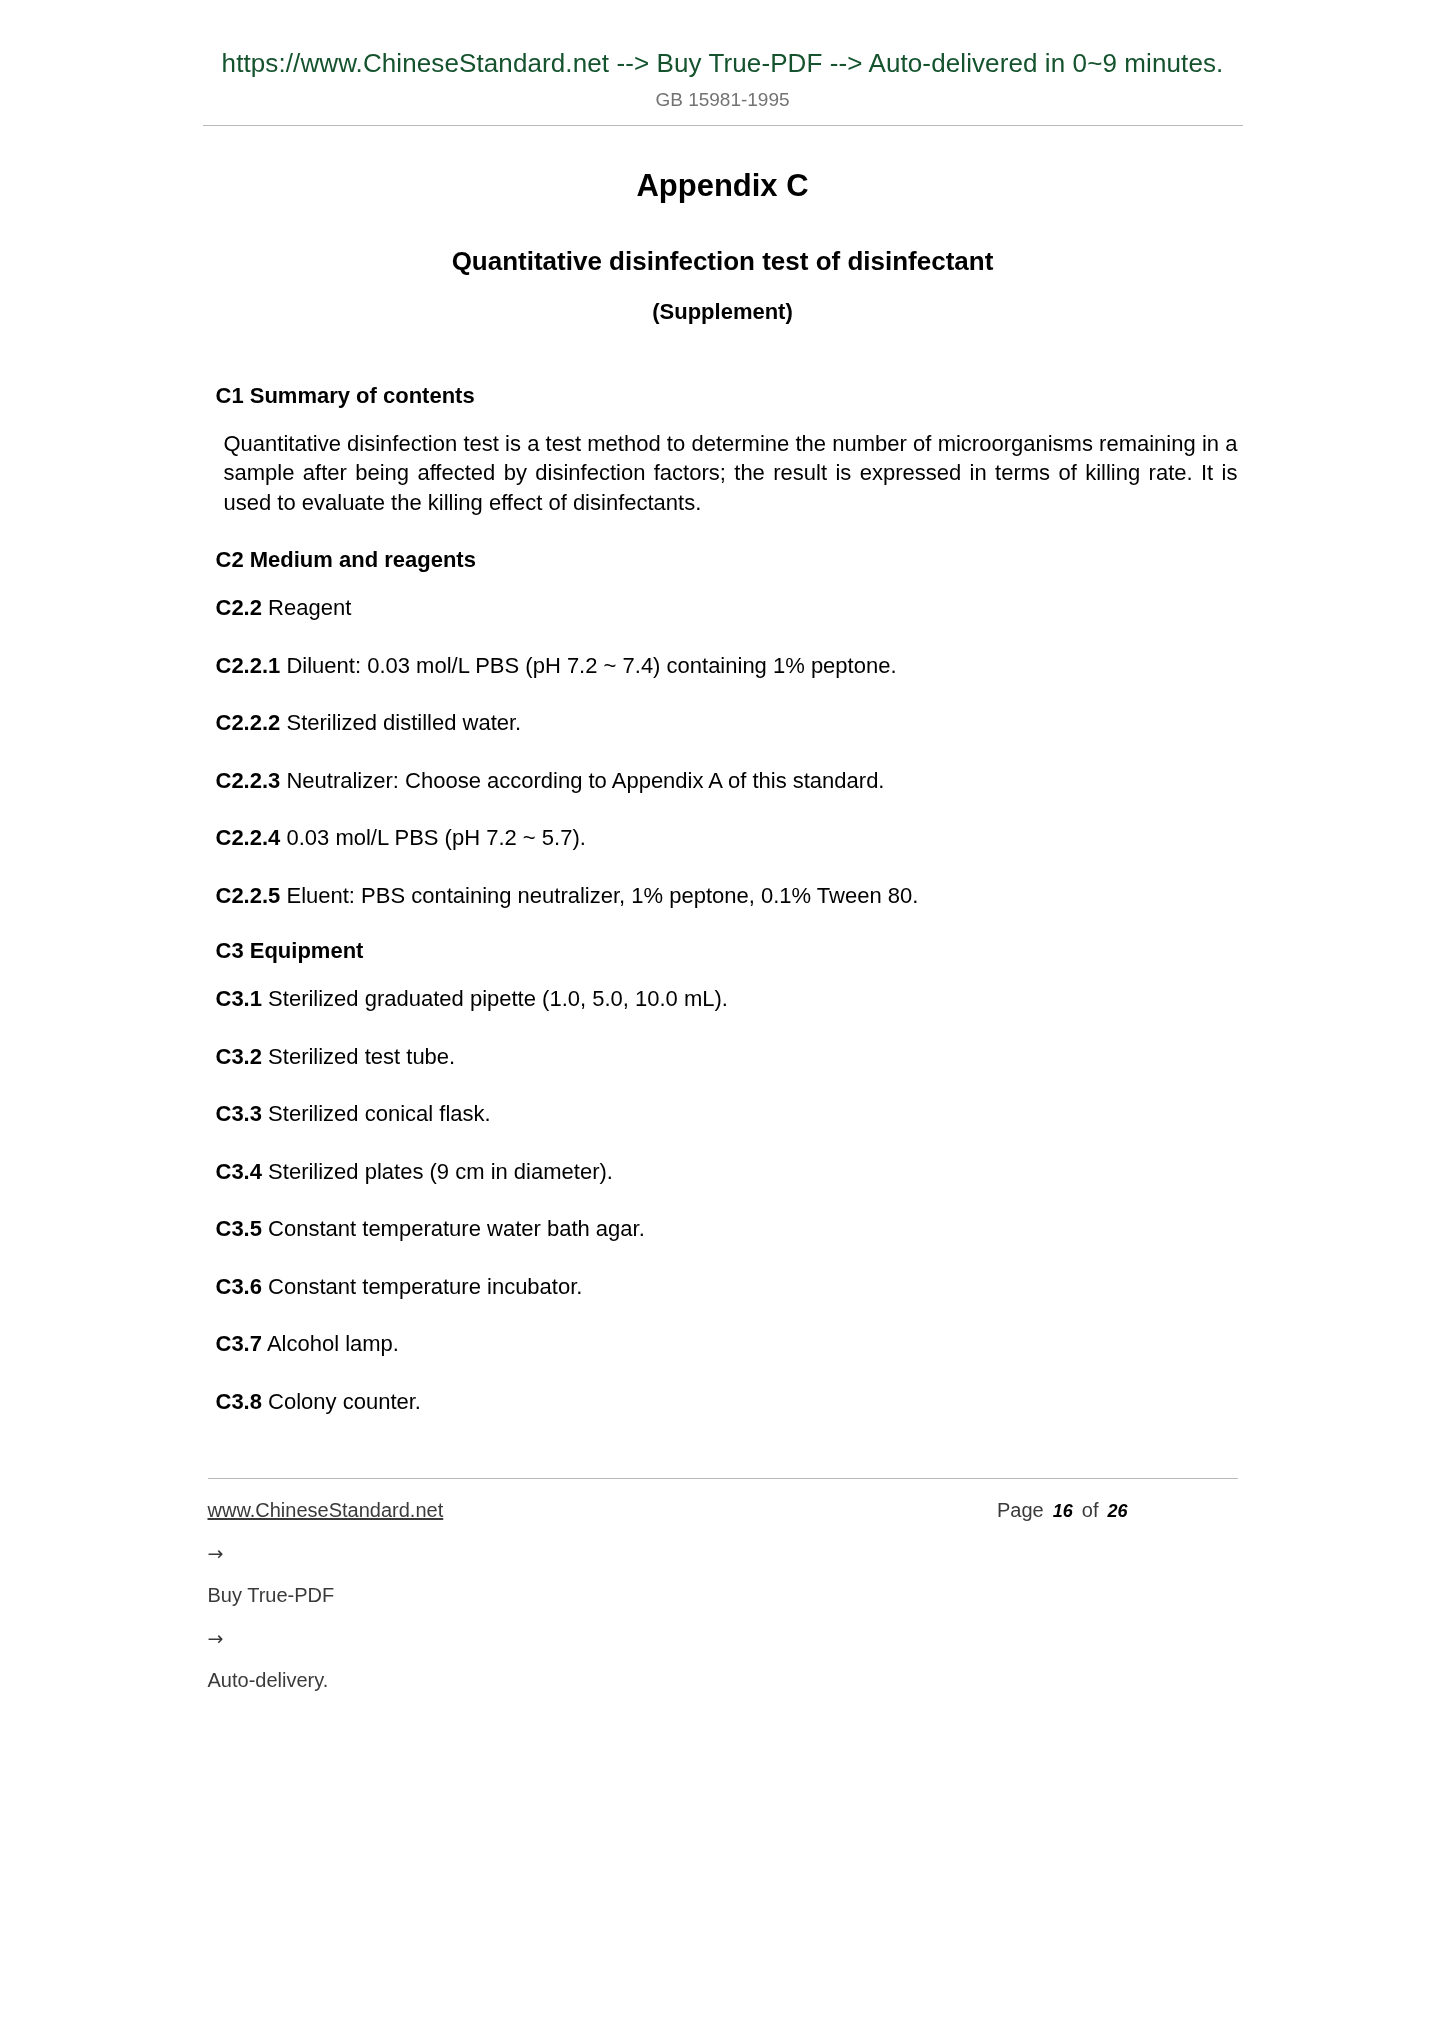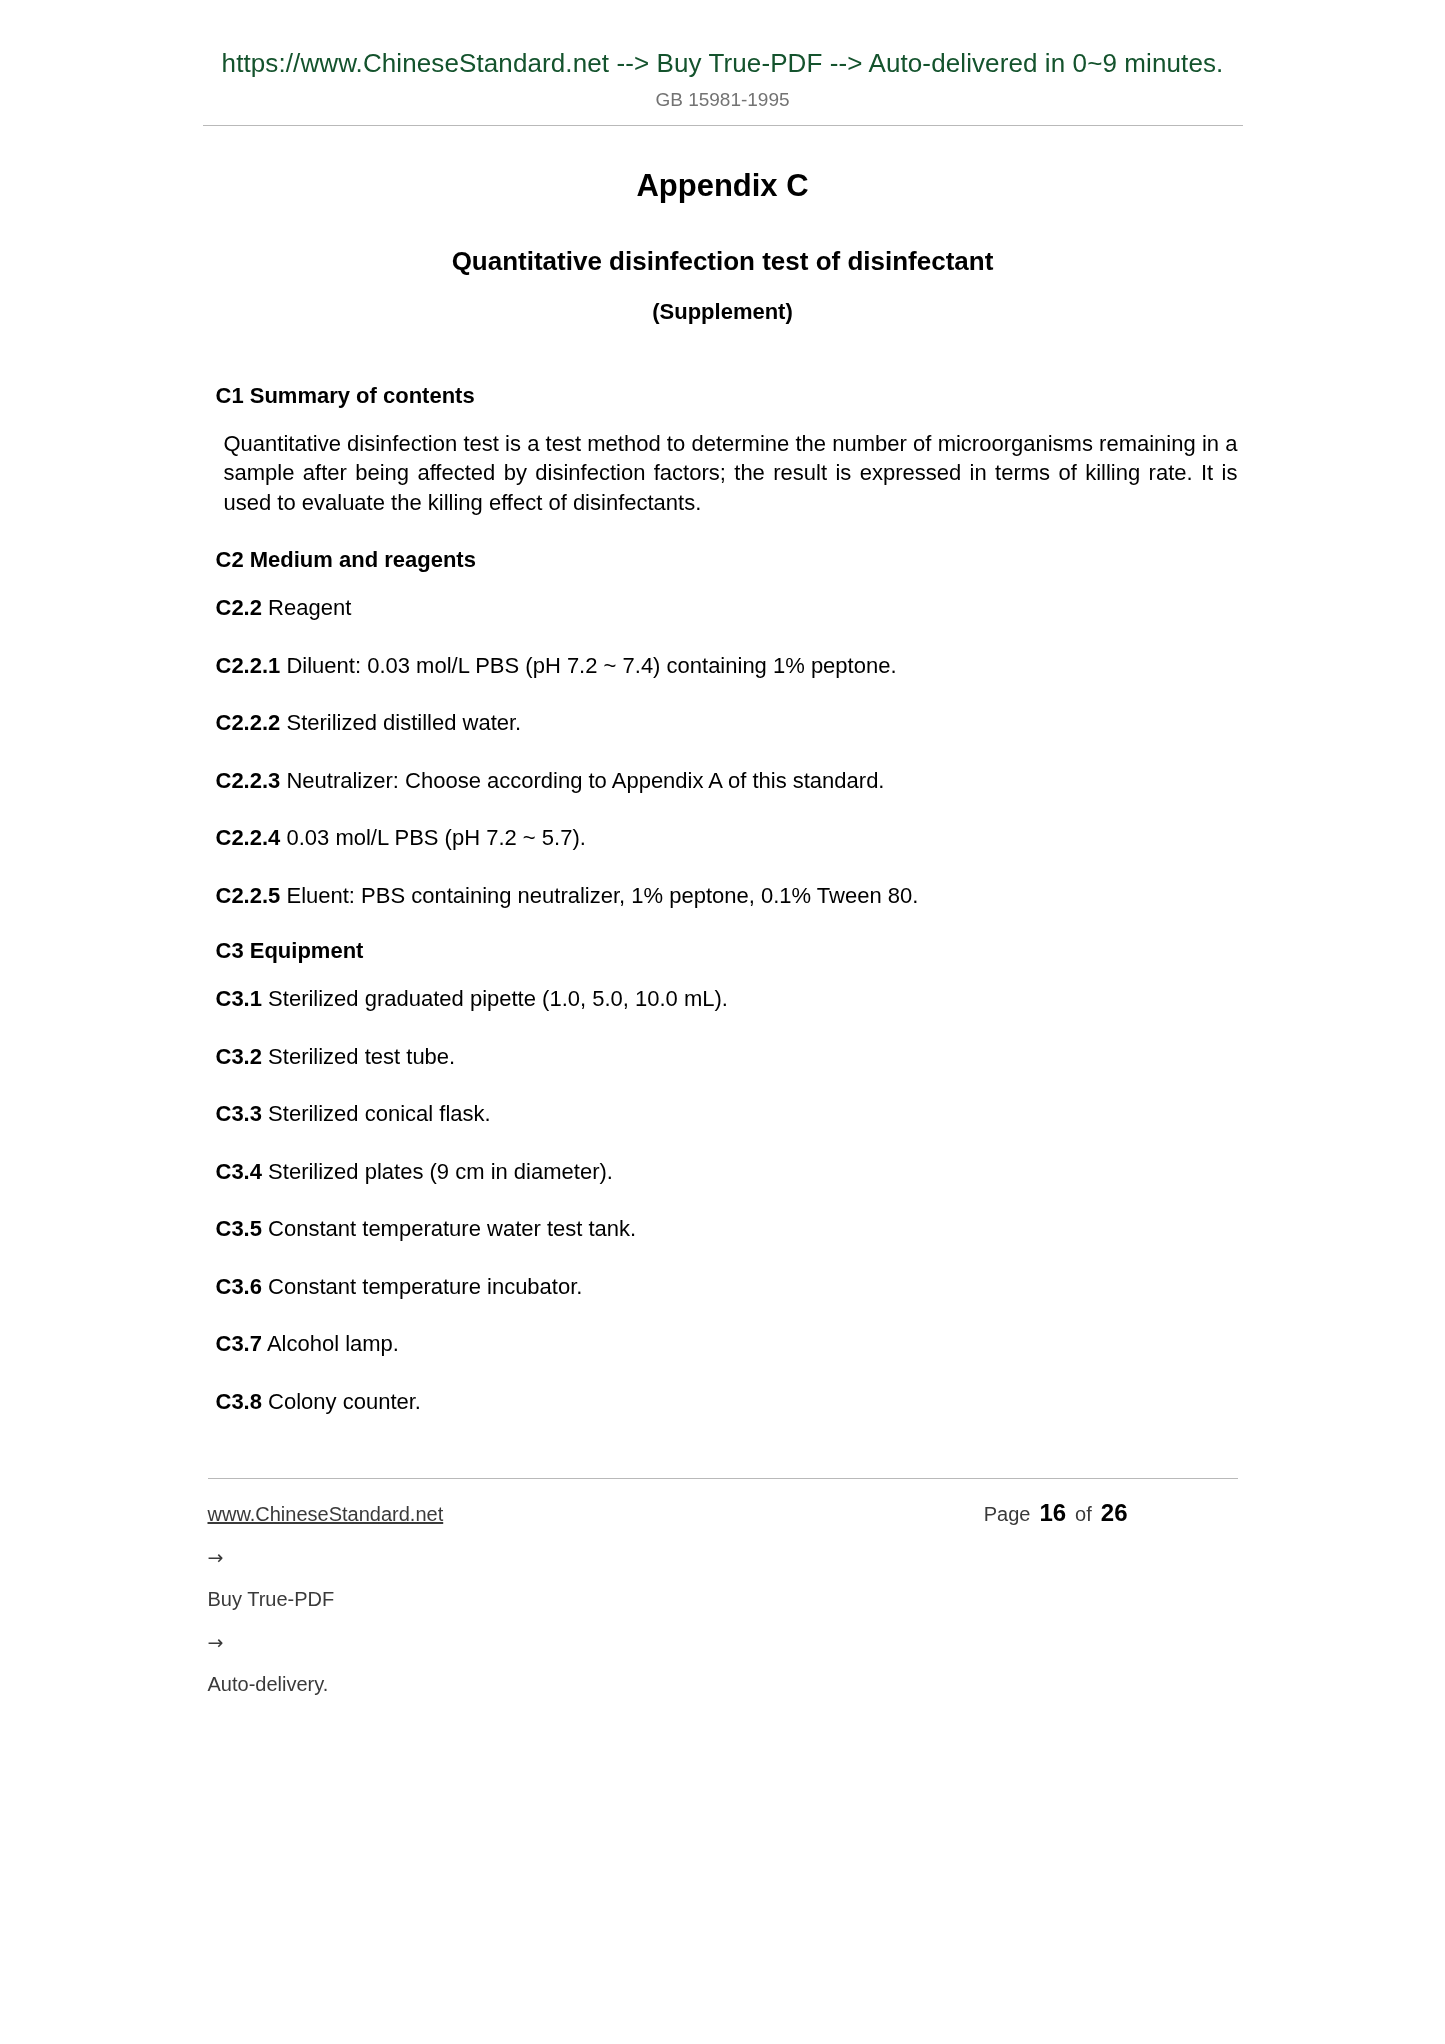--- a/index.html
+++ b/index.html
@@ -124,22 +124,23 @@
   .footer-right {
     margin-left: auto;
     display: flex;
     align-items: baseline;
     gap: 9px;
     padding-right: 110px;
     white-space: nowrap;
   }
   .footer-right .num {
     font-weight: bold;
-    font-size: 24px;
+    font-size: 18px;
     color: #000;
+    font-style: italic;
   }
   .footer-bottom-space { height: 54px; }
 </style>
 </head>
 <body>
 
 <div class="page">
 
   <div class="header-line1">https://www.ChineseStandard.net --&gt; Buy True-PDF --&gt; Auto-delivered in 0~9 minutes.</div>
   <div class="header-line2">GB 15981-1995</div>
@@ -204,21 +205,21 @@
       <span>Sterilized conical flask.</span>
     </p>
 
     <p class="para">
       <span class="lbl">C3.4</span>
       <span>Sterilized plates (9 cm in diameter).</span>
     </p>
 
     <p class="para">
       <span class="lbl">C3.5</span>
-      <span>Constant temperature water test tank.</span>
+      <span>Constant temperature water bath agar.</span>
     </p>
 
     <p class="para">
       <span class="lbl">C3.6</span>
       <span>Constant temperature incubator.</span>
     </p>
 
     <p class="para">
       <span class="lbl">C3.7</span>
       <span>Alcohol lamp.</span>

